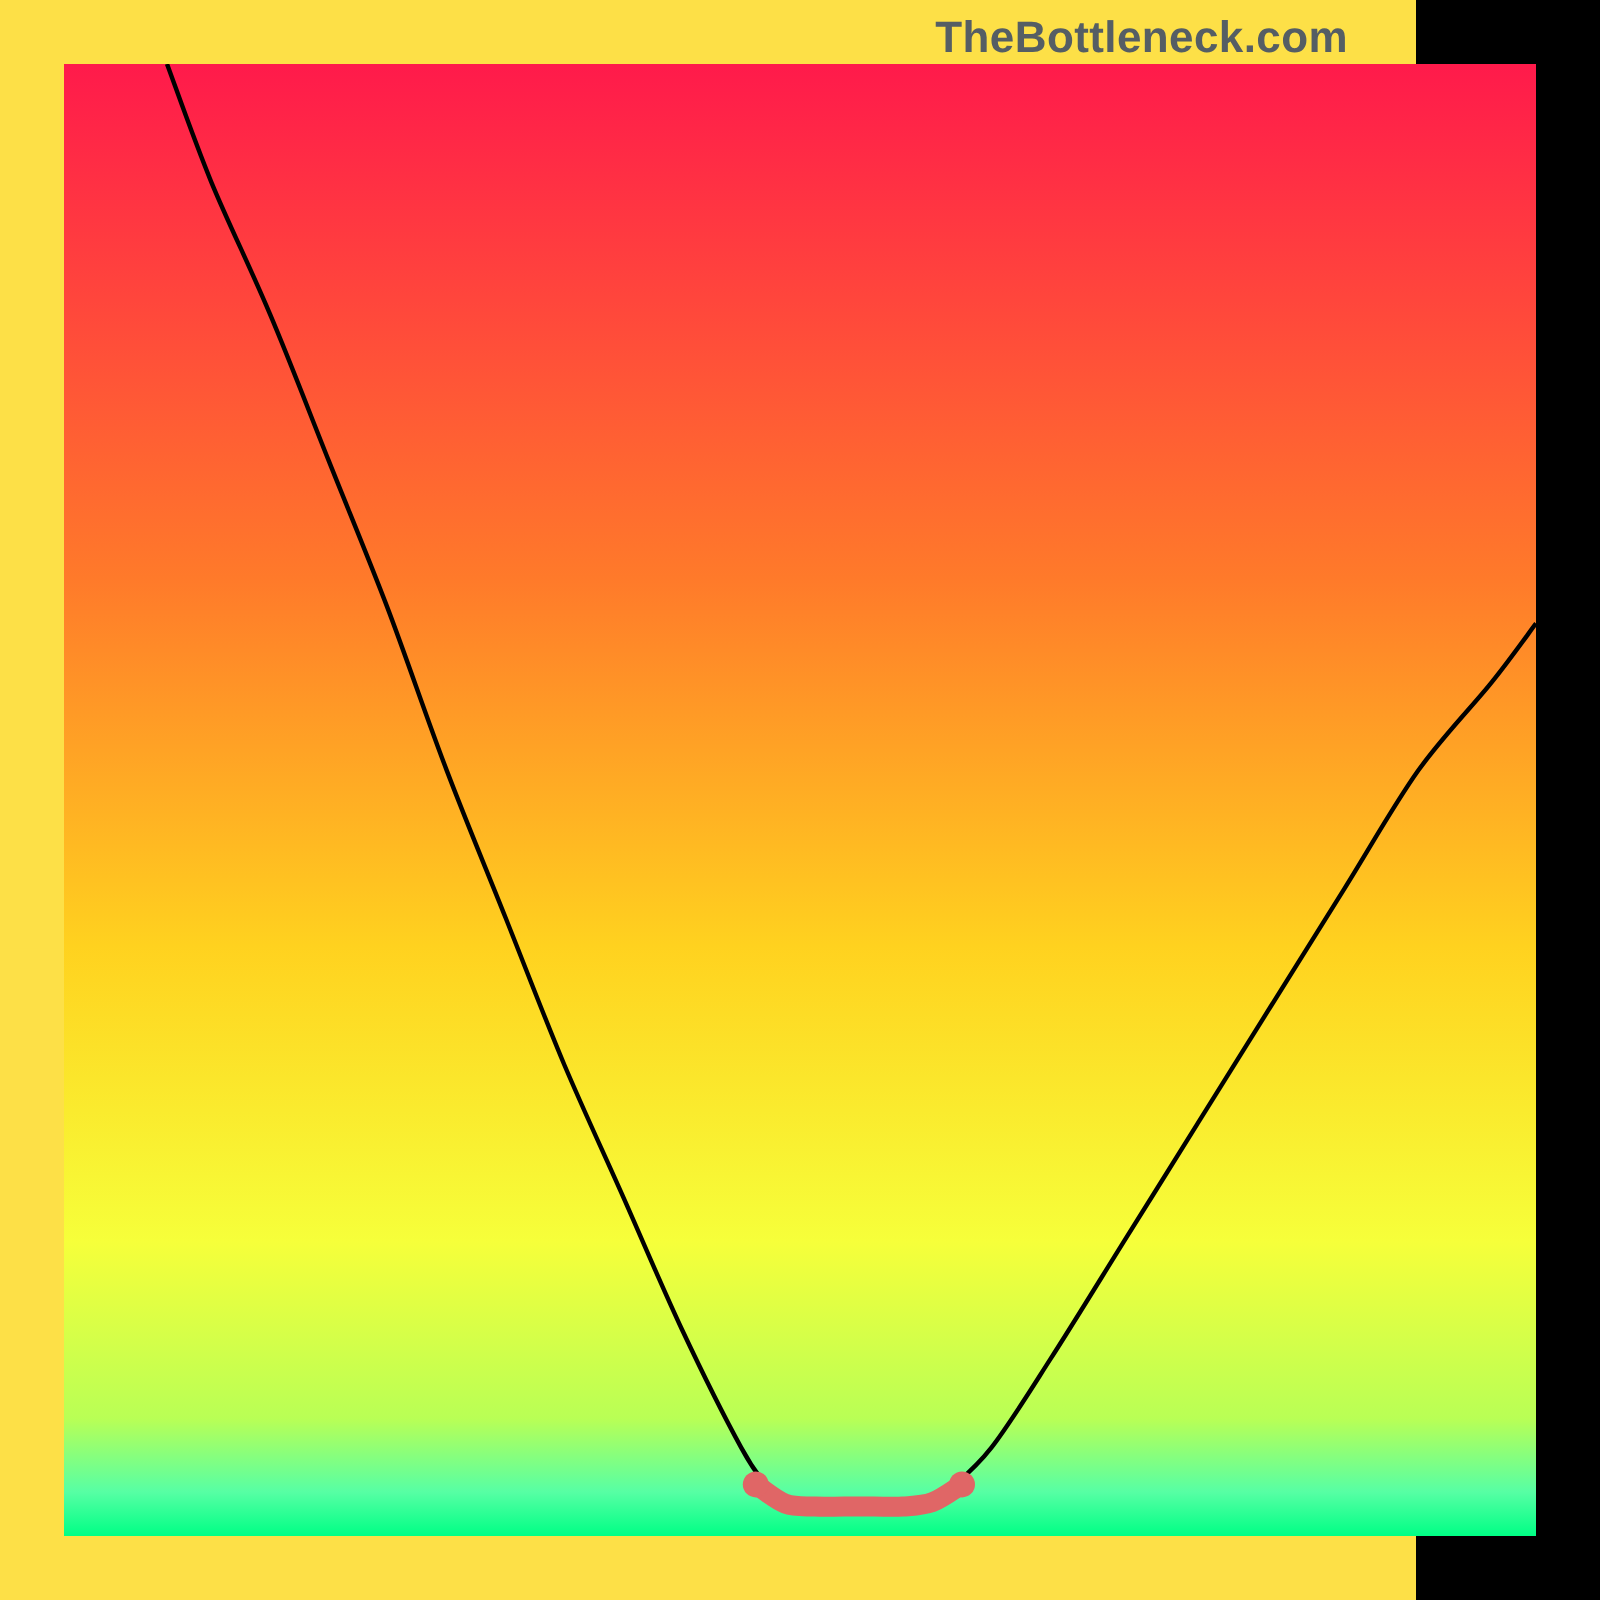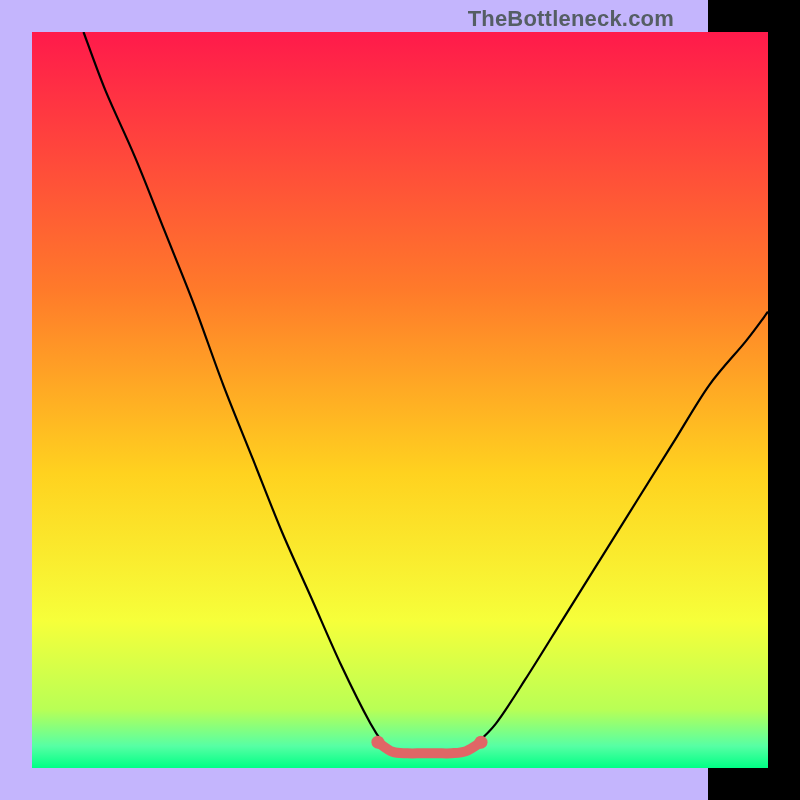--- a/index.html
+++ b/index.html
@@ -3,21 +3,21 @@
 <meta charset="utf-8">
 <style>
   * { margin: 0; padding: 0; box-sizing: border-box; }
   html, body { width: 800px; height: 800px; overflow: hidden; }
   body { position: relative; background: #000; font-family: Arial, sans-serif; }
 
   .frame {
     position: absolute;
     left: 0; top: 0;
     width: 708px; height: 800px;
-    background: #c4b5fd;
+    background: #fde047;
   }
 
   .plot {
     position: absolute;
     left: 32px;
     top: 32px;
     width: 736px;
     height: 736px;
     overflow: hidden;
   }

